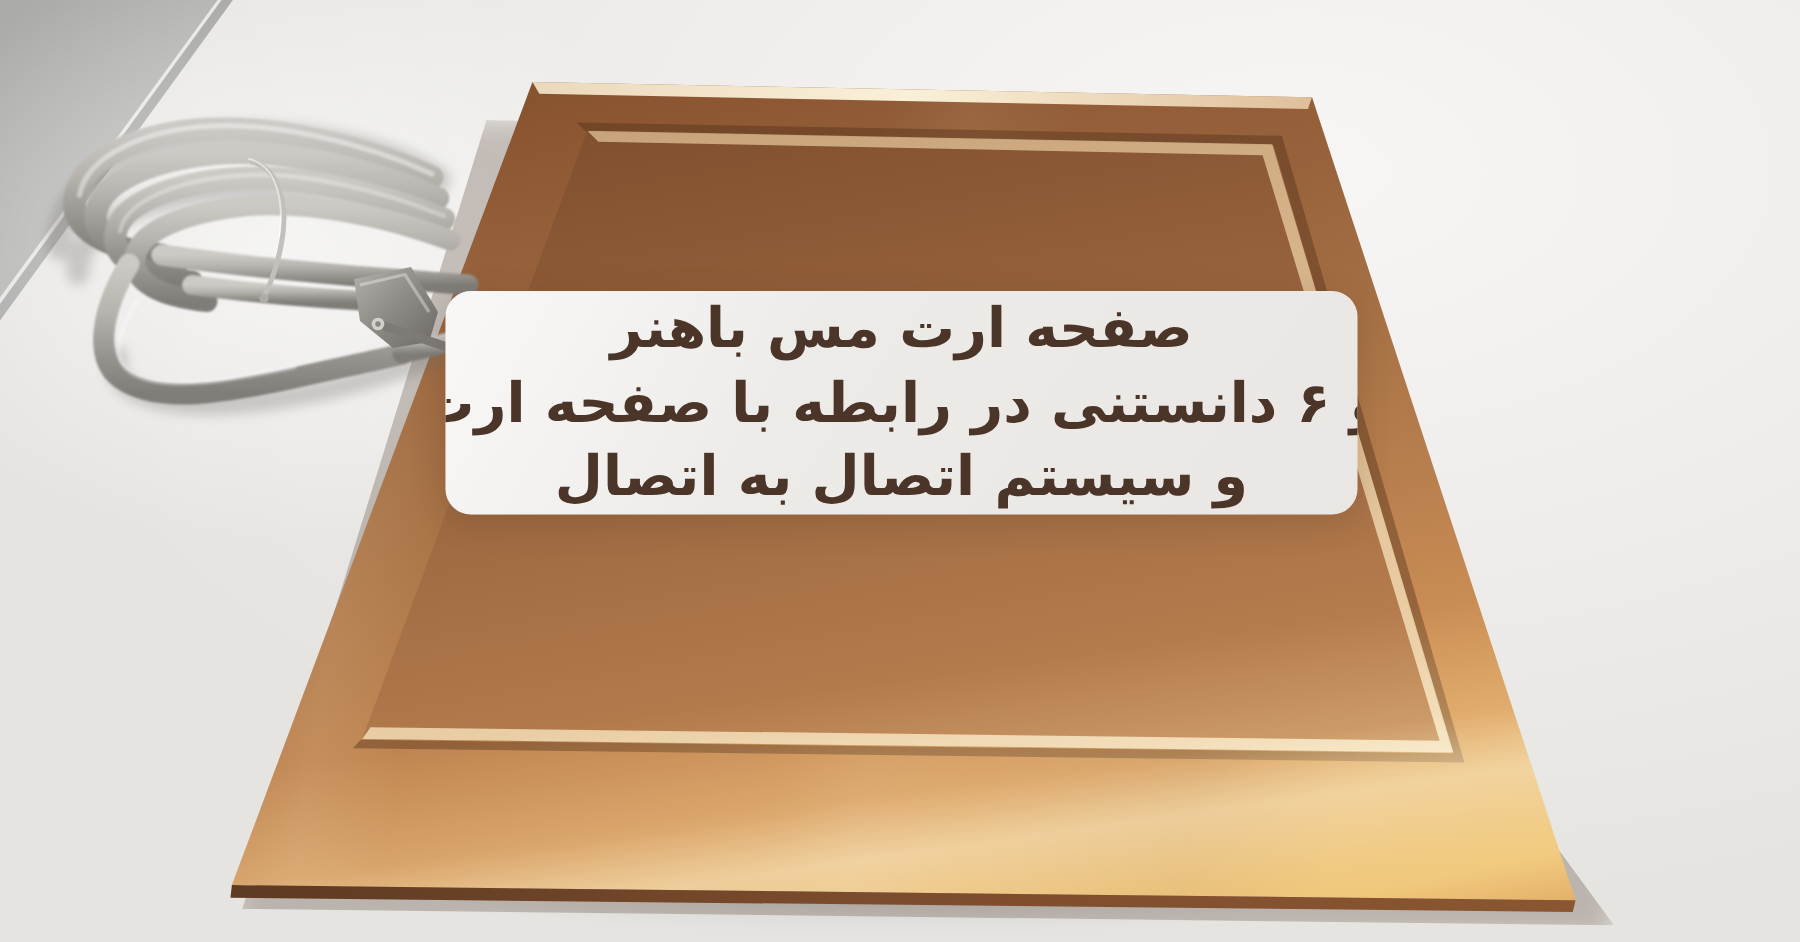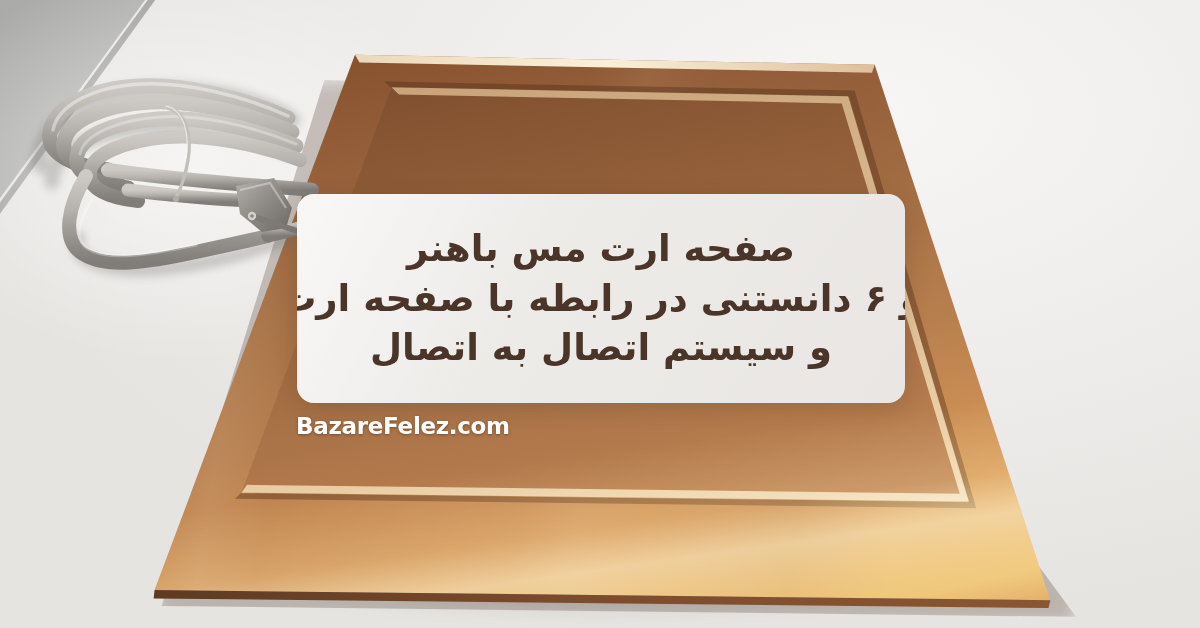--- a/index.html
+++ b/index.html
@@ -192,21 +192,21 @@
     clip-path: polygon(0.5% 96.8%, 98.4% 98.6%, 98.2% 100%, 0.4% 98.3%);
     background: linear-gradient(90deg, #5d3a22, #7a4b2c 45%, #8b5732);
   }
 
   
   .text-card {
     position: absolute;
     left: 297px;
     top: 194px;
     width: 608px;
-    height: 209px;
+    height: 149px;
     background: linear-gradient(125deg, #f1efed 0%, #edebe8 42%, #e9e6e3 100%);
     border-radius: 17px;
     box-shadow: 0 5px 22px rgba(70,48,30,.20);
     display: flex;
     flex-direction: column;
     align-items: center;
     justify-content: center;
     gap: 2px;
     overflow: hidden;
   }
@@ -332,15 +332,14 @@
     </g>
   </svg>
 
   <div class="text-card">
     <div class="card-sheen"></div>
     <div class="title-line l1">صفحه ارت مس باهنر</div>
     <div class="title-line l2">و ۶ دانستنی در رابطه با صفحه ارت</div>
     <div class="title-line l3">و سیستم اتصال به اتصال</div>
   </div>
 
-  <div class="watermark">BazareFelez.com</div>
 
 </div>
 
 </body></html>

